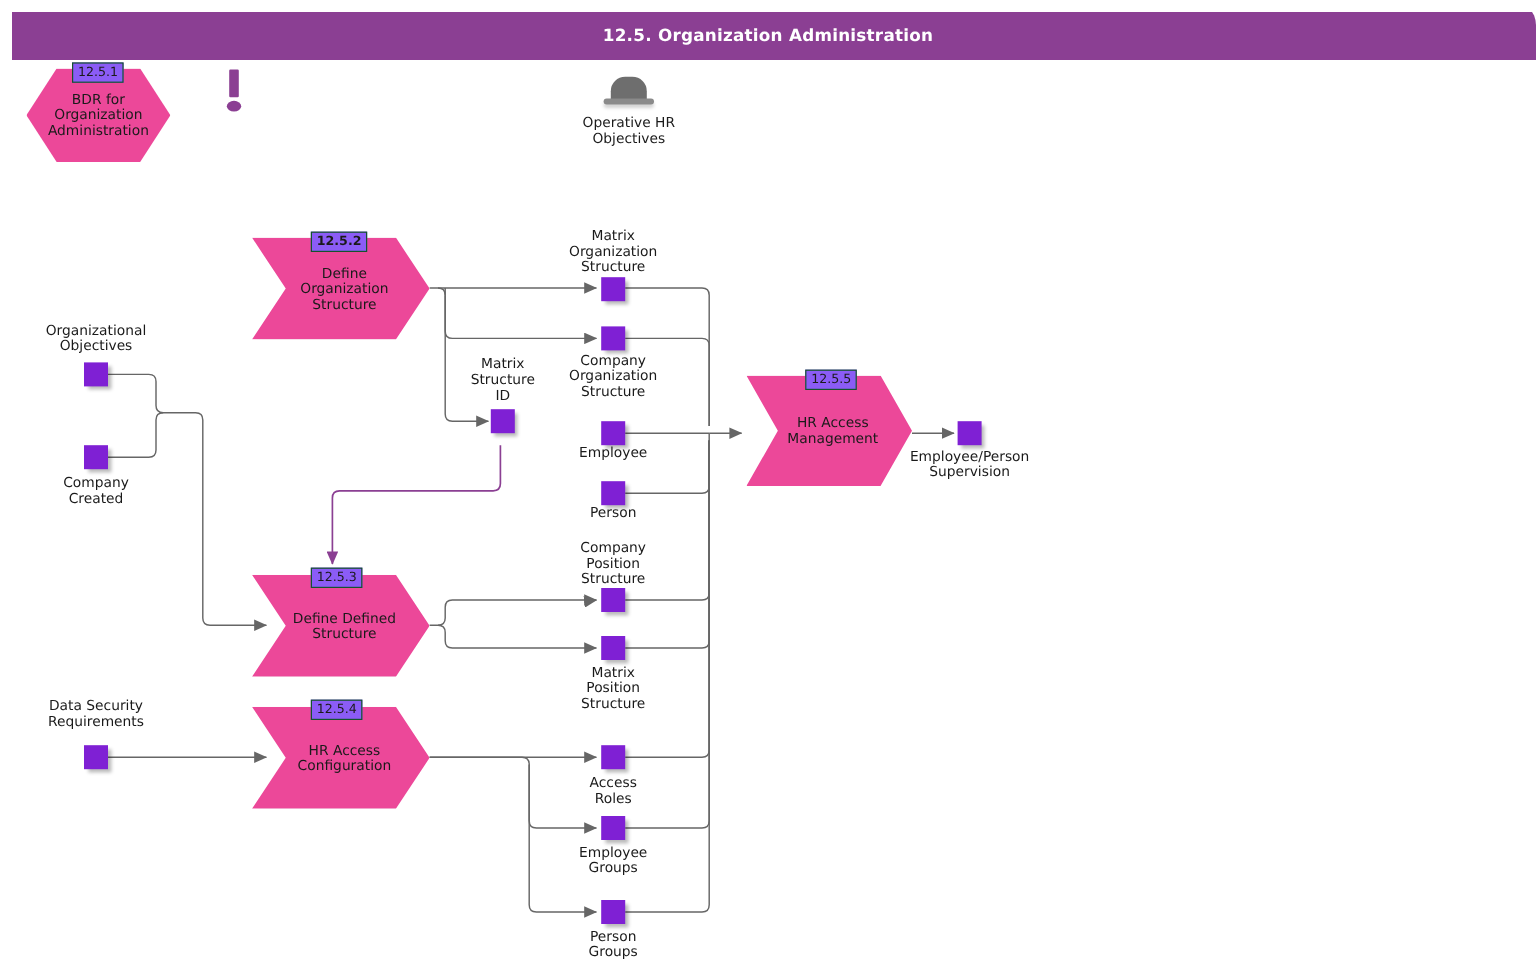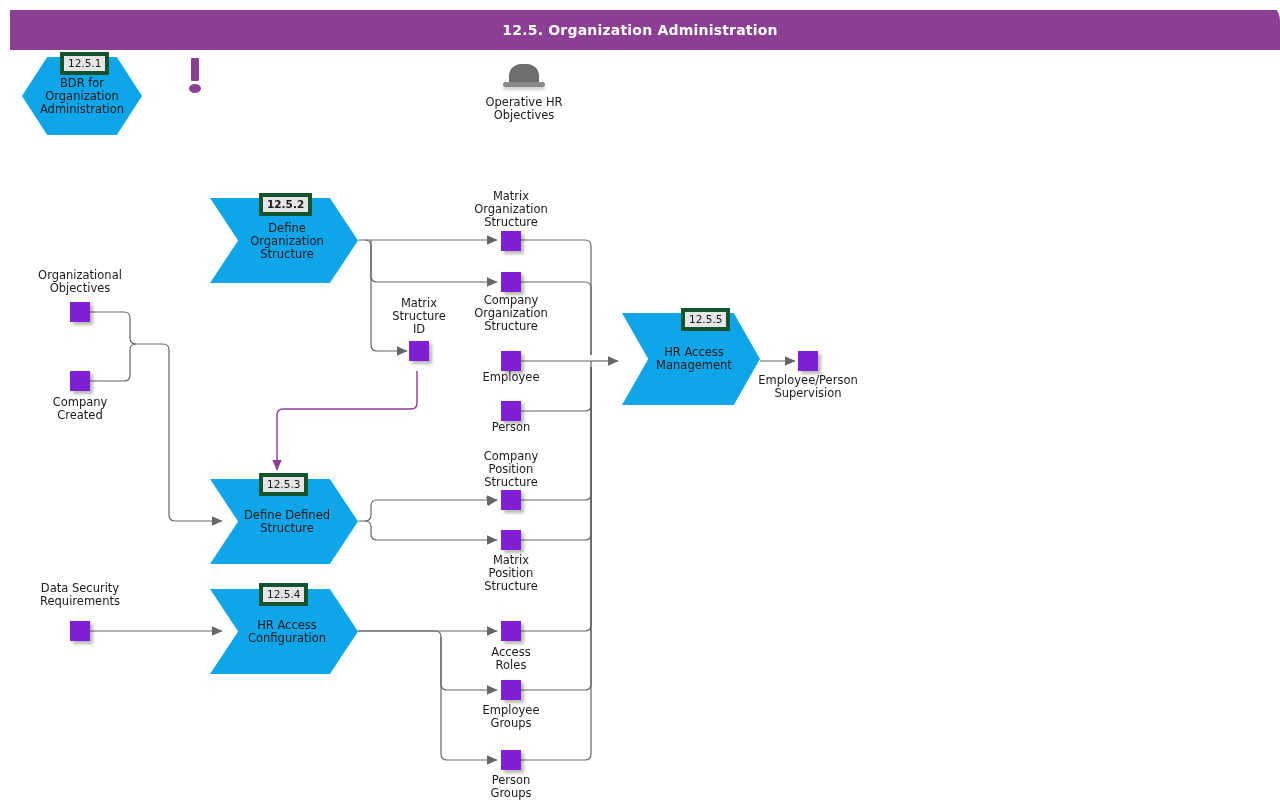--- a/index.html
+++ b/index.html
@@ -62,21 +62,21 @@
     position: absolute;
     width: 20px;
     height: 20px;
     background: #7f20d4;
     box-shadow: 3px 3px 3px rgba(0,0,0,0.28);
   }
 
   
   .shape {
     position: absolute;
-    background: #0ea5e9;
+    background: #ec4899;
     filter: drop-shadow(4px 4px 3px rgba(0,0,0,0.22));
   }
   .hexagon {
     clip-path: polygon(21% 0%, 79% 0%, 100% 50%, 79% 100%, 21% 100%, 0% 50%);
   }
   .chevron {
     clip-path: polygon(0% 0%, 81% 0%, 100% 50%, 81% 100%, 0% 100%, 19% 50%);
   }
   .shape-text {
     position: absolute;
@@ -93,22 +93,22 @@
     box-sizing: border-box;
   }
   .chevron-text {
     padding-left: 26px;
     padding-right: 20px;
   }
 
   
   .badge {
     position: absolute;
-    background: #e5e5e5;
-    border: 4px solid #14532d;
+    background: #8b5cf6;
+    border: 1px solid #14532d;
     font-size: 10.5px;
     line-height: 12px;
     color: #1a1a1a;
     padding: 1px 4px 2px 4px;
     white-space: nowrap;
   }
 
   
   .excl {
     position: absolute;
@@ -247,21 +247,21 @@
   <div class="shape chevron" style="left:210px; top:589px; width:148px; height:85px;">
     <div class="shape-text chevron-text">HR Access
 Configuration</div>
   </div>
   <div class="badge" style="left:259px; top:583px;">12.5.4</div>
 
   <div class="shape chevron" style="left:622px; top:313px; width:138px; height:92px;">
     <div class="shape-text chevron-text">HR Access
 Management</div>
   </div>
-  <div class="badge" style="left:671px; top:308px;margin-left:10px;">12.5.5</div>
+  <div class="badge" style="left:671px; top:308px;">12.5.5</div>
 
   <div class="lbl" style="left:20px; top:269px; width:120px;">Organizational
 Objectives</div>
   <div class="pbox" style="left:70px; top:302px;"></div>
 
   <div class="pbox" style="left:70px; top:371px;"></div>
   <div class="lbl" style="left:20px; top:396px; width:120px;">Company
 Created</div>
 
   <div class="lbl" style="left:20px; top:582px; width:120px;">Data Security

